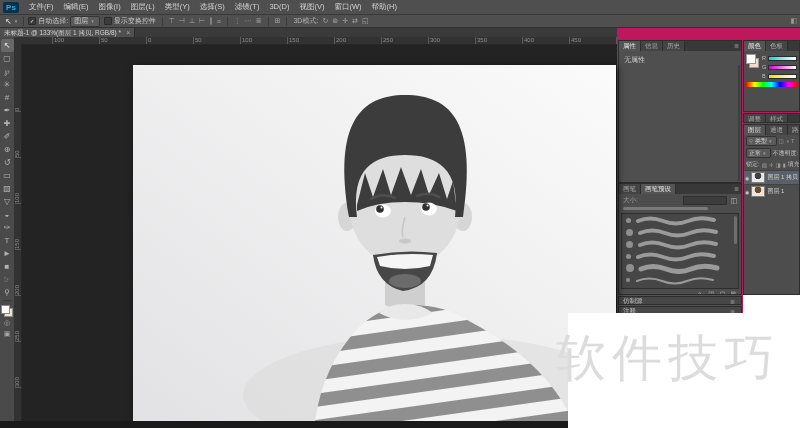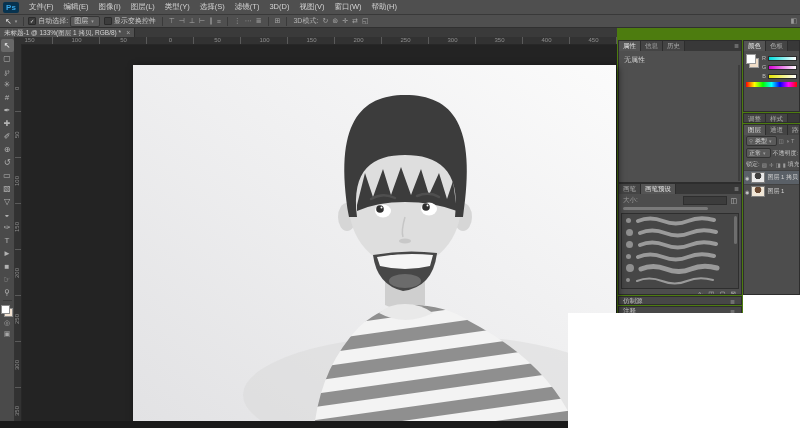--- a/index.html
+++ b/index.html
@@ -1,17 +1,17 @@
 <!DOCTYPE html>
 <html><head>
 <meta charset="utf-8">
 <style>
   html,body{margin:0;padding:0;background:#111;}
-  #app{position:relative;width:800px;height:428px;background:#4d7c0f;overflow:hidden;
-       font-family:"Liberation Sans","DejaVu Sans",sans-serif;text-align:center;-webkit-font-smoothing:antialiased;}
+  #app{position:relative;width:800px;height:428px;background:#be185d;overflow:hidden;
+       font-family:"Liberation Sans","DejaVu Sans",sans-serif;-webkit-font-smoothing:antialiased;}
 
   
   .menubar{position:absolute;left:0;top:0;width:800px;height:14px;background:#4f4f4f;
            border-bottom:1px solid #393939;display:flex;align-items:center;z-index:3;}
   .ps-logo{width:16px;height:11px;margin:0 5px 0 3px;background:#08334f;color:#38a8e8;
            font-size:8px;font-weight:bold;display:flex;align-items:center;justify-content:center;border-radius:2px;}
   .menu-item{font-size:7.5px;color:#d4d4d4;padding:0 5px;line-height:14px;white-space:nowrap;}
 
   
   .optionsbar{position:absolute;left:0;top:15px;width:800px;height:12px;background:#4f4f4f;
@@ -511,14 +511,15 @@
     </div>
       <div class="layer-row">
       <span class="eye">◉</span>
       <span class="thumb color"></span>
       <span>图层 1</span>
     </div>
   </div>
 
   <div class="wm-box-a"></div>
   <div class="wm-box-b"></div>
+  <div class="watermark">软件技巧</div>
 
 </div>
 
 </body></html>

